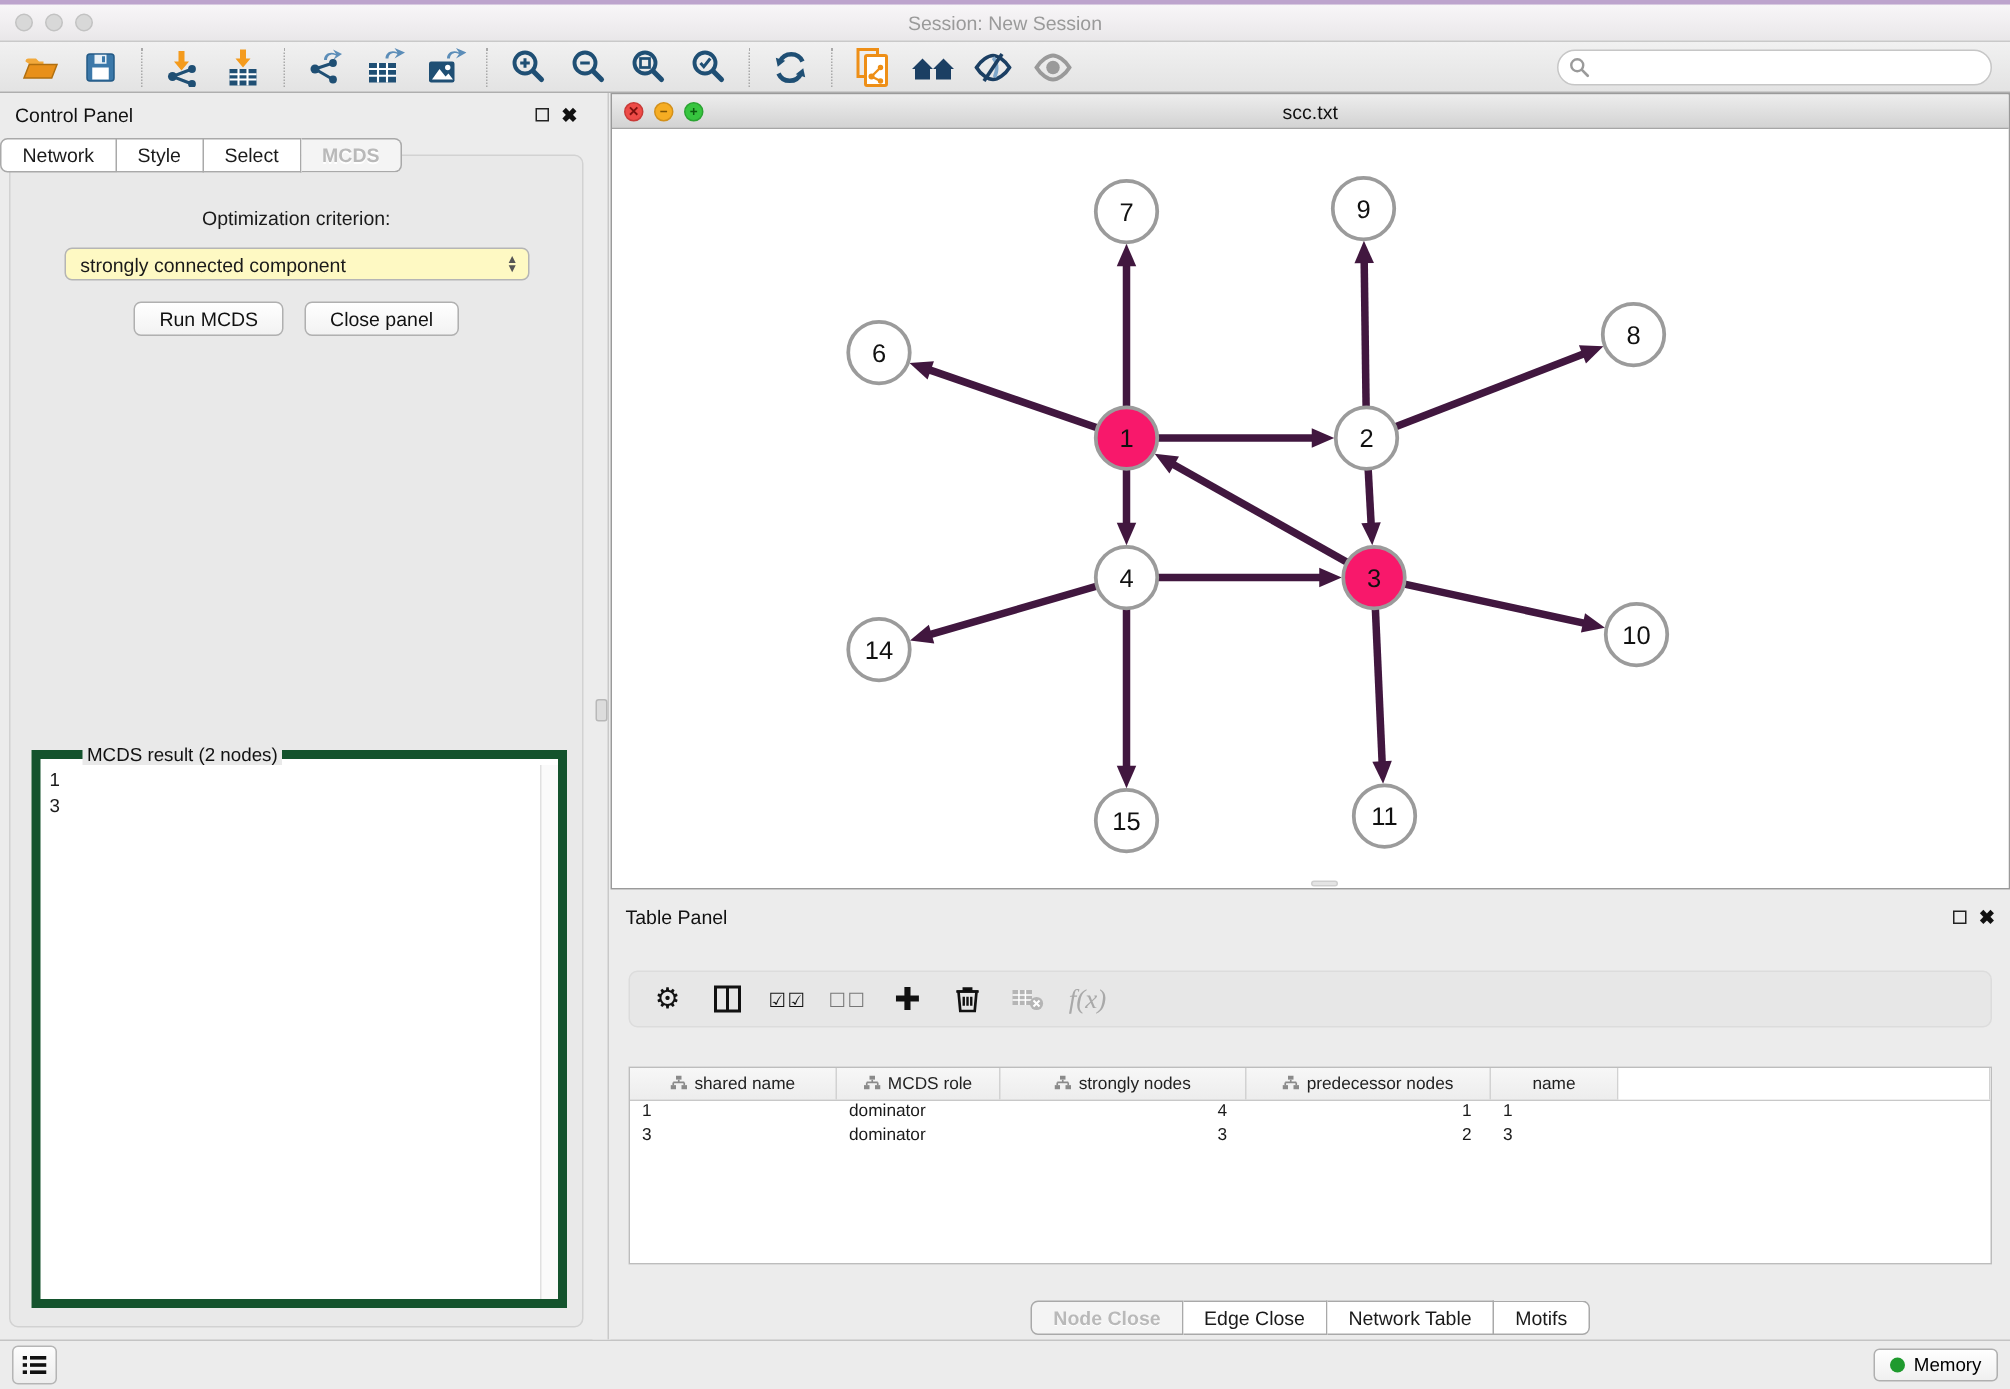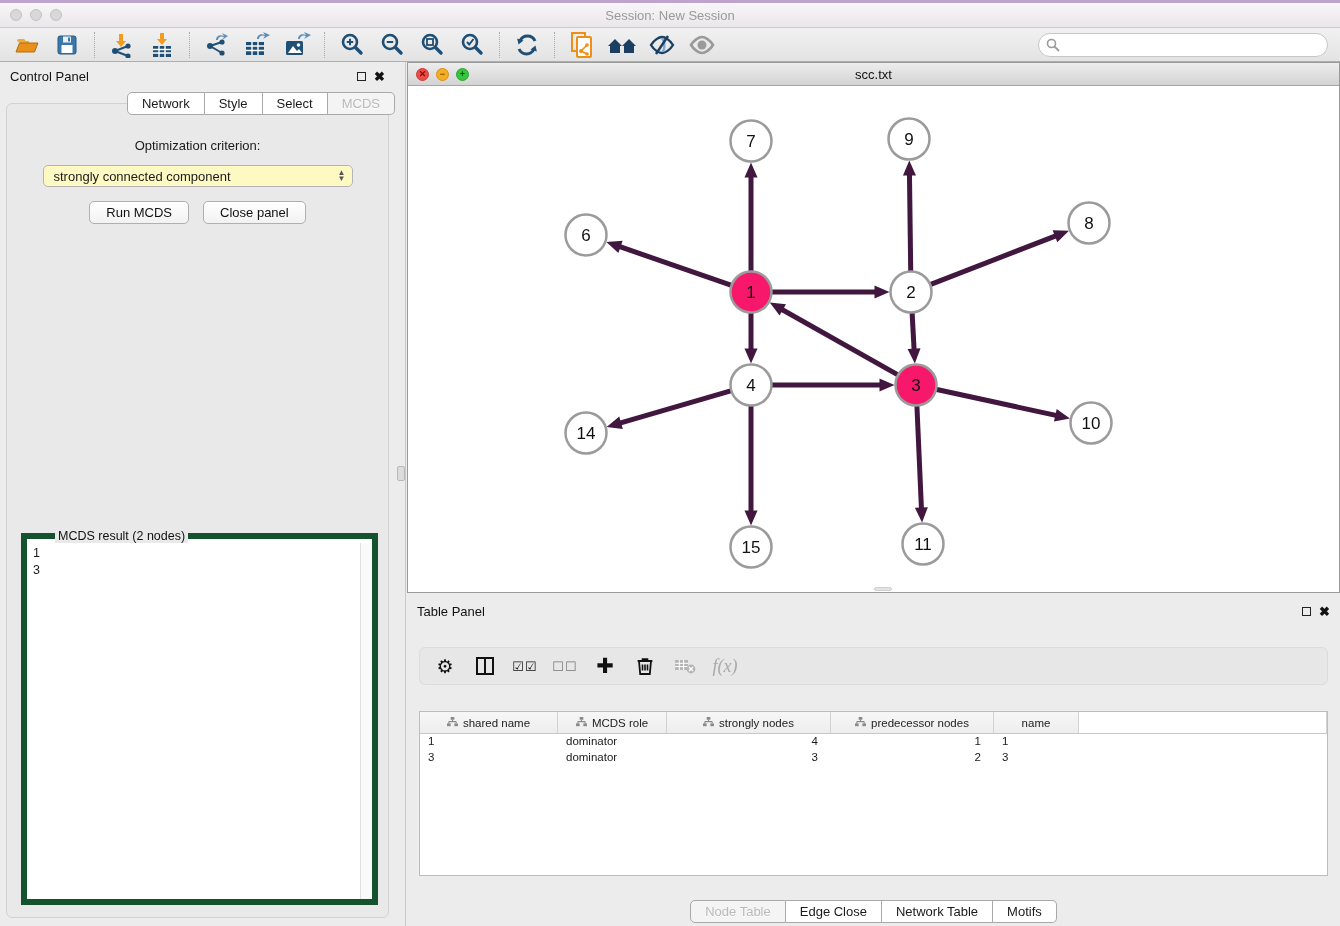--- a/index.html
+++ b/index.html
@@ -29,26 +29,26 @@
   .main { flex:1; display:flex; min-height:0; }
 
   
   .control-panel { width:395px; display:flex; flex-direction:column; background:#ECECEC; }
   .panel-head { height:28px; display:flex; align-items:center; padding:0 10px; }
   .panel-head .ph-title { font-size:13px; color:#111; }
   .panel-head .ph-icons { margin-left:auto; display:flex; gap:8px; align-items:center; }
   .float-box { width:9px; height:9px; border:1.5px solid #222; display:inline-block; }
   .close-x { font-size:13px; font-weight:bold; color:#111; line-height:9px; }
 
-  .cp-tabs { display:flex; justify-content:flex-end; margin:2px 0 0 0; position:relative; z-index:2; }
+  .cp-tabs { display:flex; justify-content:flex-start; margin:2px 0 0 0; position:relative; z-index:2; }
   .seg-tabs { display:flex; }
   .seg-tab { background:#fff; border:1px solid #a9a9a9; border-left:none; padding:3px 14px; font-size:13px; }
   .seg-tab:first-child { border-left:1px solid #a9a9a9; border-radius:5px 0 0 5px; }
   .seg-tab:last-child { border-radius:0 5px 5px 0; }
-  .seg-tab.selected { color:#b9b9b9; text-shadow:0 1px 0 #fff; background:#f4f4f4; }
+  .seg-tab.selected { color:#b9b9b9; text-shadow:0 1px 0 #fff; background:#f4f4f4;font-weight:bold; }
 
   .cp-body { flex:1; margin:-12px 6px 8px 6px; padding-top:12px; background:#E9E9E9; border:1px solid #d2d2d2;
              border-radius:6px; position:relative; display:flex; flex-direction:column; align-items:center; }
   .opt-label { margin-top:22px; font-size:13px; }
   .dropdown { margin-top:12px; width:310px; height:22px; background:#fef9c3; border:1px solid #b5b5b5; border-radius:5px;
               display:flex; align-items:center; padding:0 6px 0 10px; font-size:13px; }
   .dropdown .chevrons { margin-left:auto; display:flex; flex-direction:column; line-height:6px; color:#555; font-size:8px; }
   .cp-buttons { margin-top:14px; display:flex; gap:14px; }
   .mac-btn { background:linear-gradient(#ffffff,#f2f2f2); border:1px solid #b0b0b0; border-radius:5px;
              padding:3px 16px; font-size:13px; color:#111; }
@@ -527,23 +527,39 @@
                 <div class="td-cell" style="width: 109px;">dominator</div>
                 <div class="td-cell right" style="width: 164px;">3</div>
                 <div class="td-cell right" style="width: 163px;">2</div>
                 <div class="td-cell" style="width: 85px;">3</div>
               </div>
             </div>
         </div>
 
         <div class="tp-tabs">
           <div class="seg-tabs" id="tp-tabbar">
-              <span class="seg-tab selected">Node Table</span>
+              <span class="seg-tab selected">Node Close</span>
               <span class="seg-tab">Edge Close</span>
               <span class="seg-tab">Network Table</span>
               <span class="seg-tab">Motifs</span>
             </div>
         </div>
       </div>
     </div>
   </div>
 
+  <div class="statusbar">
+    <button class="status-left-btn">
+      <svg width="16" height="14" viewBox="0 0 16 14">
+        <rect x="0" y="1" width="3" height="2.4" fill="#111"></rect>
+          <rect x="5" y="1" width="11" height="2.4" fill="#111"></rect>
+        <rect x="0" y="5.8" width="3" height="2.4" fill="#111"></rect>
+          <rect x="5" y="5.8" width="11" height="2.4" fill="#111"></rect>
+        <rect x="0" y="10.6" width="3" height="2.4" fill="#111"></rect>
+          <rect x="5" y="10.6" width="11" height="2.4" fill="#111"></rect>
+      </svg>
+    </button>
+    <button class="memory-btn">
+      <span class="memory-dot"></span>
+      <span>Memory</span>
+    </button>
+  </div>
 </div>
 
 </body></html>

